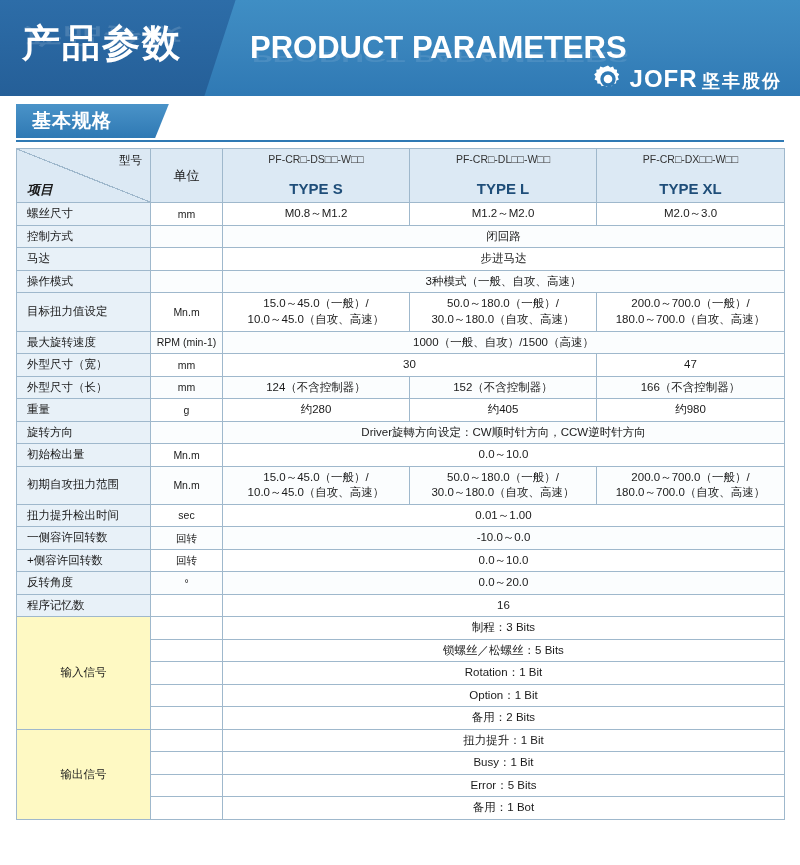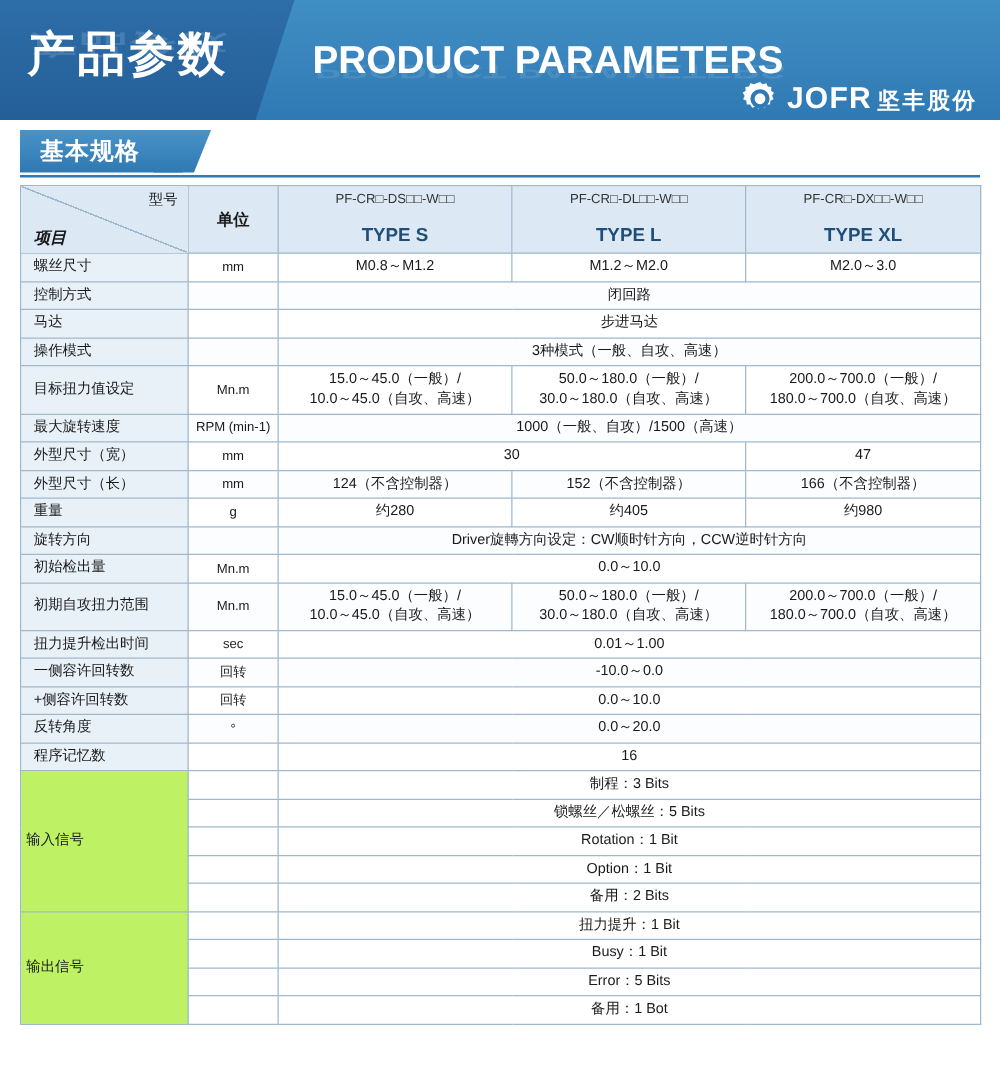--- a/index.html
+++ b/index.html
@@ -161,38 +161,38 @@
       linear-gradient(to top right, transparent calc(50% - 0.6px), #9fb8cc calc(50% - 0.6px), #9fb8cc calc(50% + 0.6px), transparent calc(50% + 0.6px));
   }
   .head-item .lbl-model {
     position: absolute; right: 8px; top: 4px;
     font-size: 11.5px; color:#1a1a1a;
   }
   .head-item .lbl-proj {
     position: absolute; left: 10px; bottom: 4px;
     font-size: 13px; font-weight: bold; color:#1a1a1a;font-style:italic;
   }
-  thead th.head-unit { font-size: 13px; font-weight: bold; }
+  thead th.head-unit { font-size: 13px; font-weight: normal; }
   .pn { display:block; font-size: 10.5px; color:#333; margin-bottom: 13px; }
   .tp { display:block; font-size: 15px; font-weight: bold; color:#1f4e79; }
 
   tbody td { background: #ffffff; text-align: center; }
   tbody td.rowhead {
     background: #e8f1f8;
     text-align: left;
     padding-left: 10px;
     font-size: 11.5px;
   }
   tbody td.unit { background:#ffffff; font-size: 10.5px; }
   tbody tr.zebra td { background:#fbfdfe; }
   tbody tr.zebra td.rowhead { background:#e8f1f8; }
   .two-line span { display:block; }
   td.sig-label {
-    background:#bef264;
-    text-align:left;
+    background:#fef9c3;
+    text-align:center;
     padding-left:10px;
   }
 </style>
 </head>
 <body>
 
 <div class="banner">
   <div class="banner-diag"></div>
   <div class="banner-cn-shadow">产品参数</div>
   <div class="banner-cn">产品参数</div>

